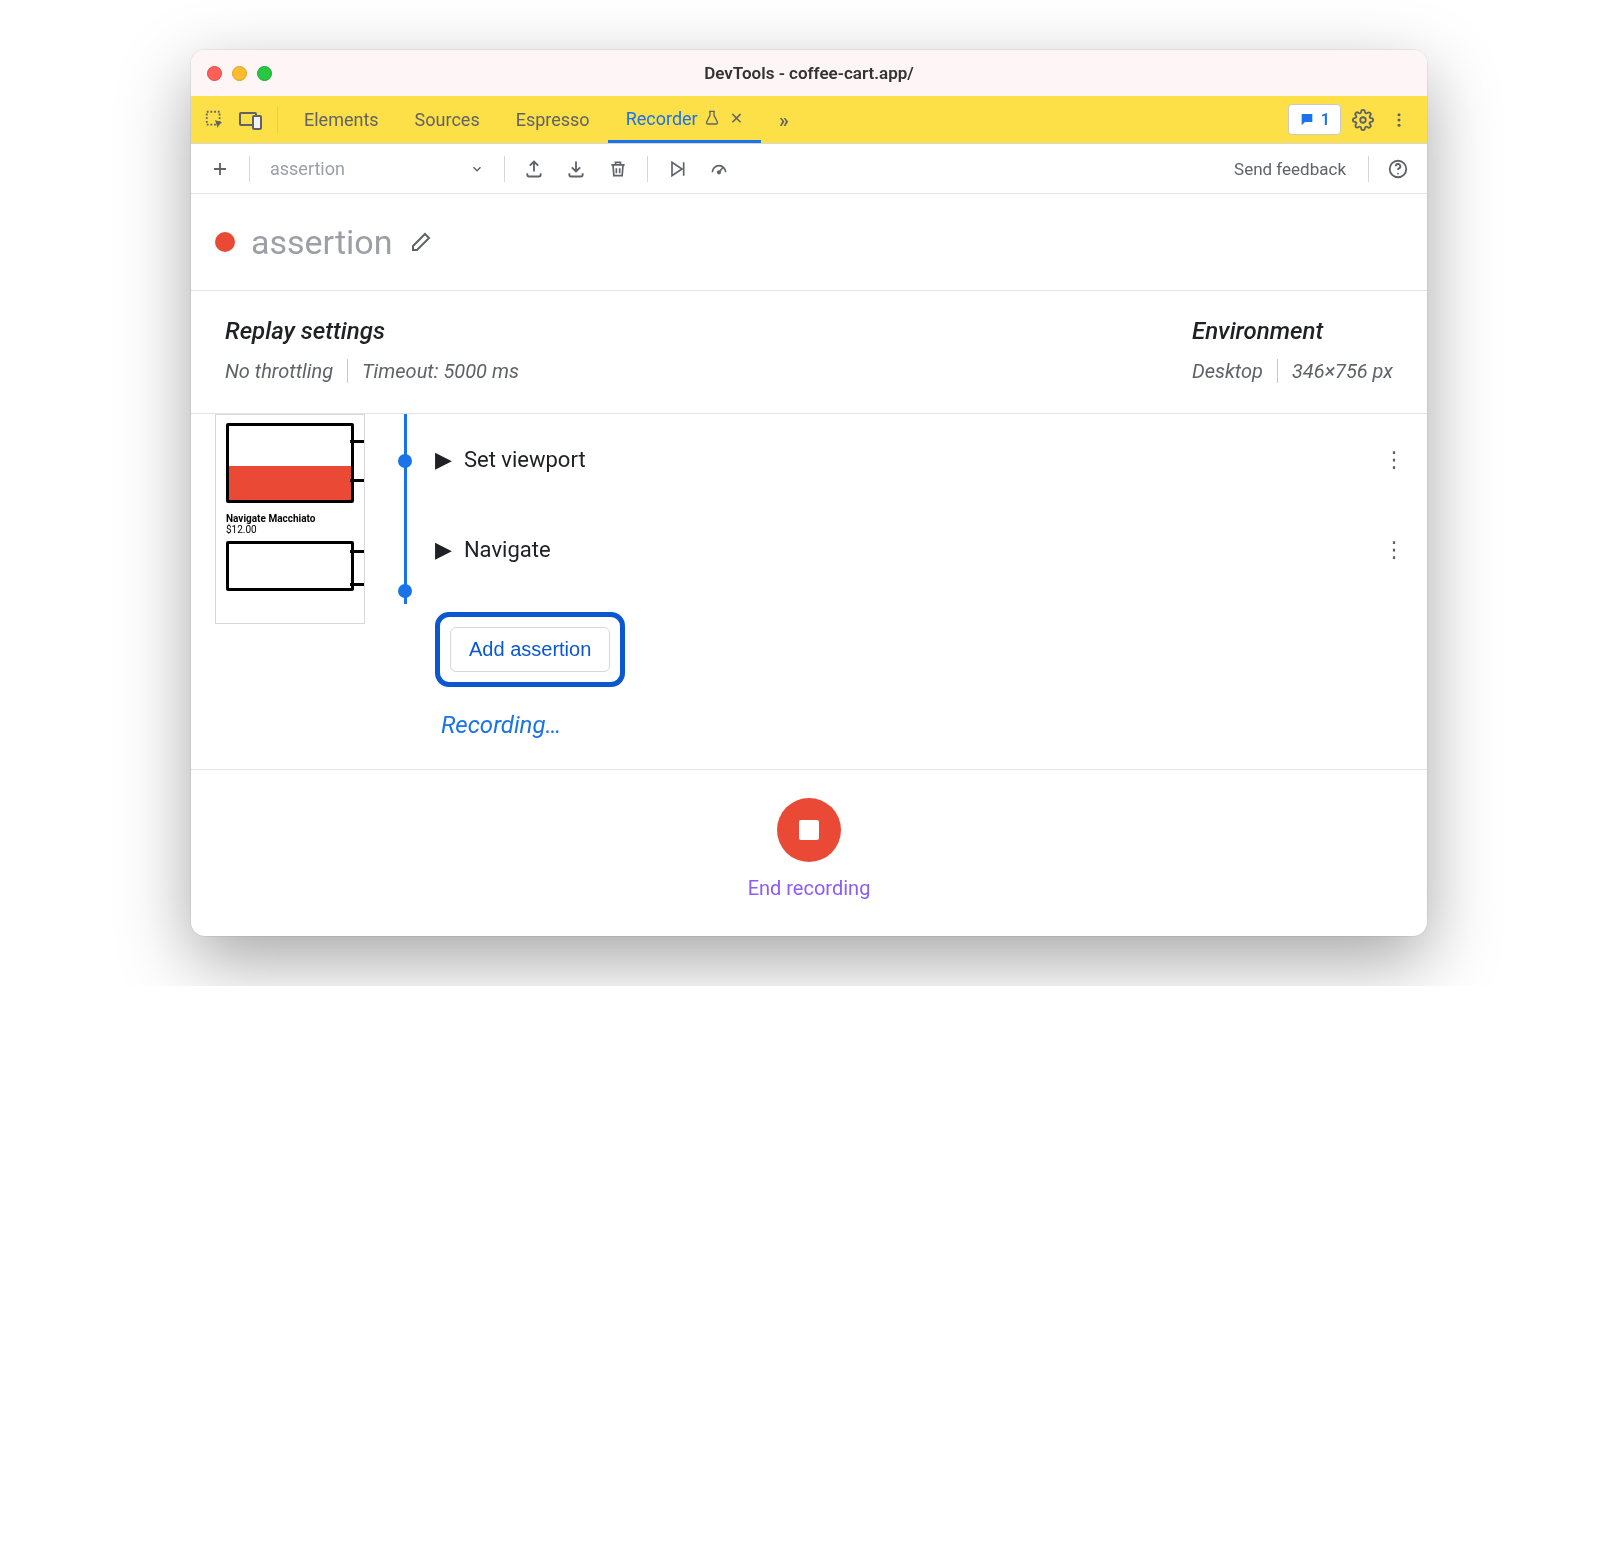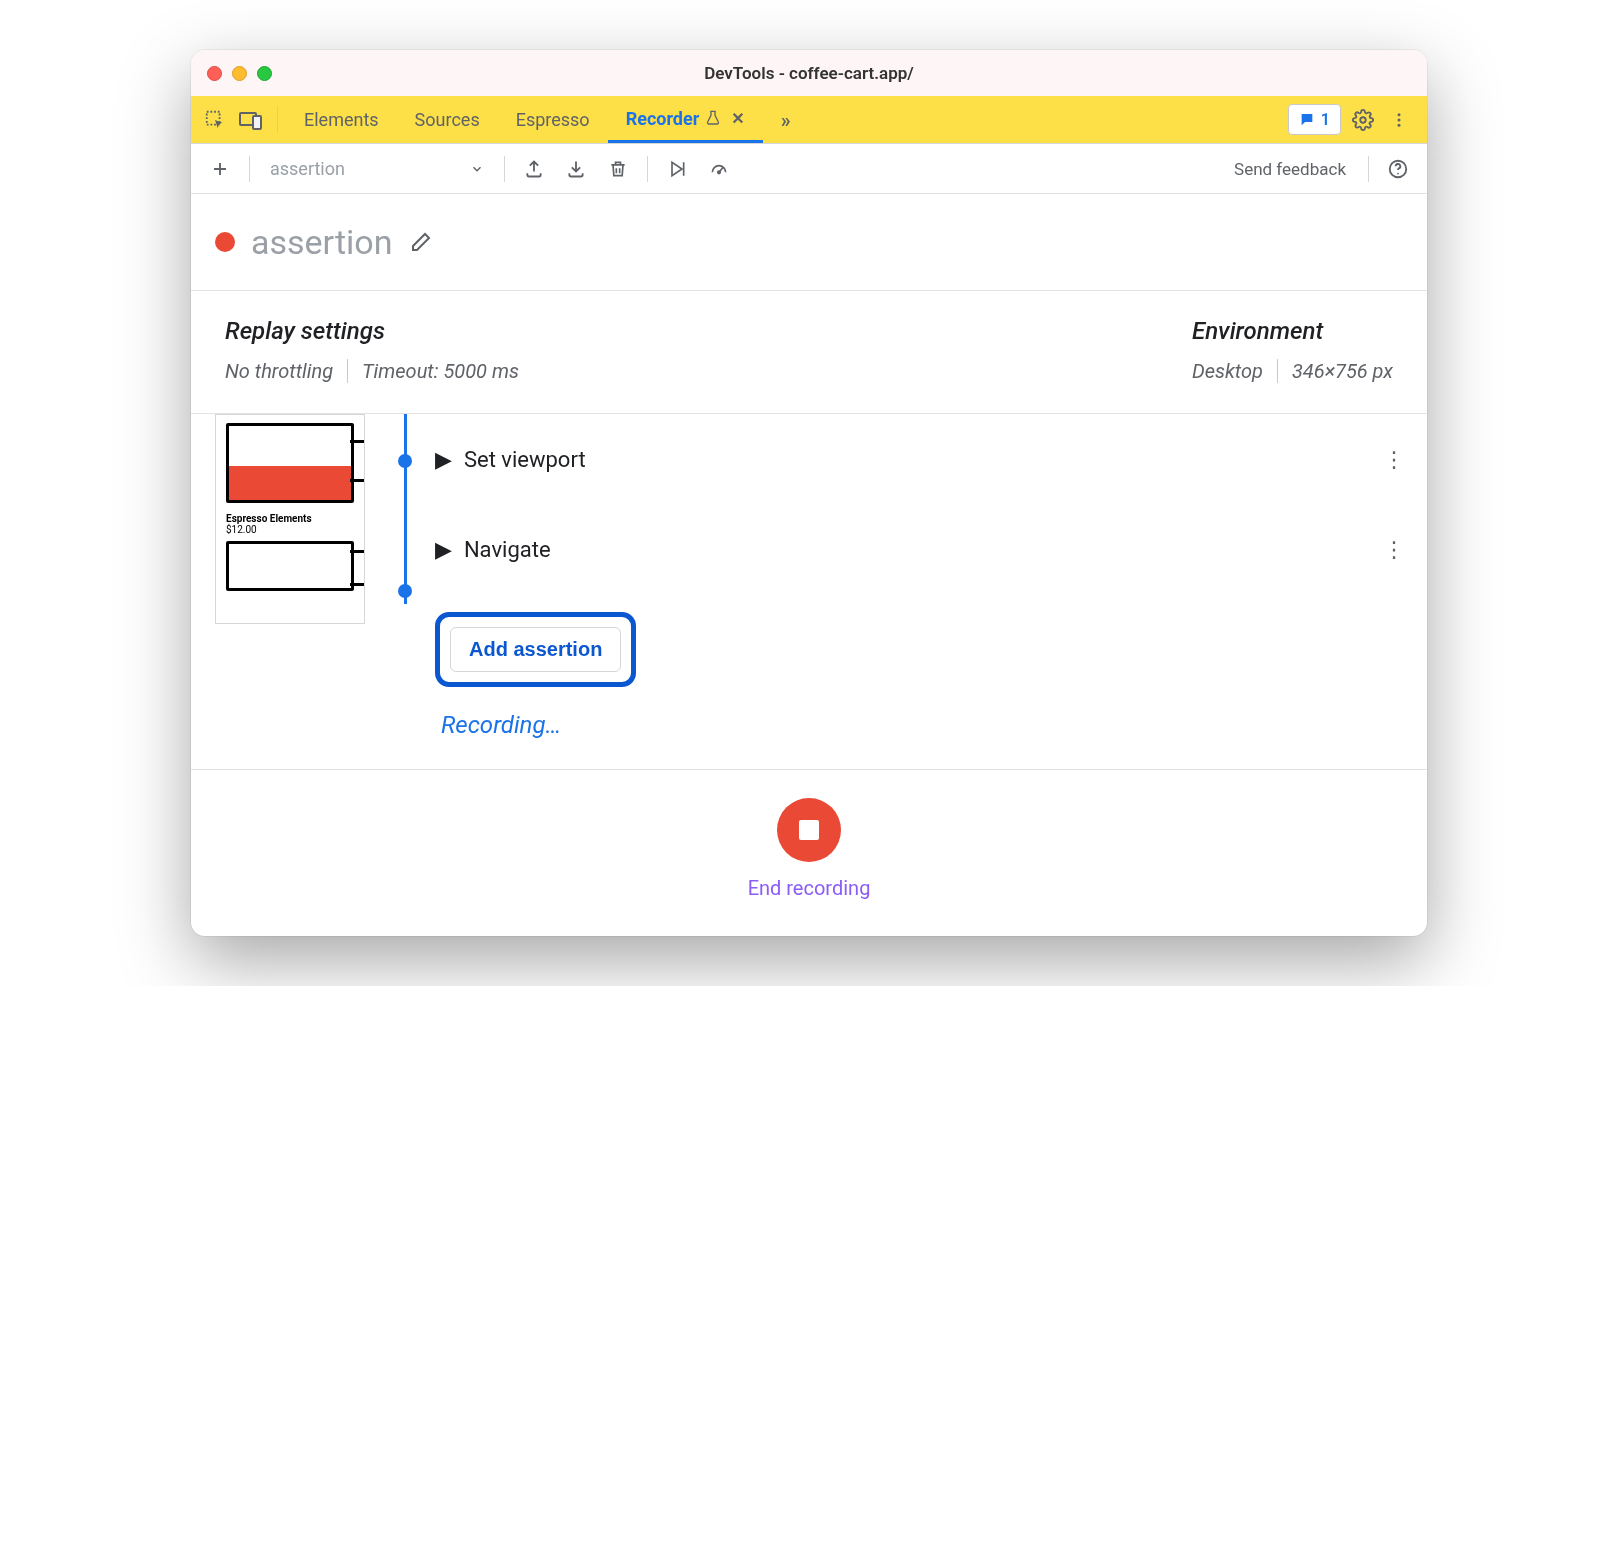--- a/index.html
+++ b/index.html
@@ -49,21 +49,21 @@
     width: 36px; display: flex; align-items: center; justify-content: center;
     color: #555;
   }
   .tabbar .divider { width: 1px; background: #c9c9c9; margin: 10px 8px; }
   .tabs { display: flex; align-items: stretch; }
   .tab {
     padding: 0 18px; display: flex; align-items: center;
     font-size: 18px; color: #5f6368; cursor: pointer; gap: 6px;
   }
   .tab.active {
-    color: #1a73e8; font-weight: 700;
+    color: #1a73e8; font-weight: 400;
     border-bottom: 3px solid #1a73e8;
     justify-content: center;
   }
   .tab .close { color: #5f6368; font-size: 16px; margin-left: 4px; }
   .tab .more { color: #5f6368; font-size: 20px; font-weight: 600; letter-spacing: -2px; }
   .spacer { flex: 1; }
   .badge {
     display: flex; align-items: center; gap: 6px;
     background: #fff; border: 1px solid #c9c9c9; border-radius: 4px;
     padding: 2px 10px; margin: 8px 4px; color: #1a73e8; font-size: 16px; font-weight:600;
@@ -143,21 +143,21 @@
   .step-row .menu { margin-left:auto; color:#5f6368; font-size:22px; letter-spacing:2px; cursor:pointer;}
   .add-assert-wrap {
     margin: 18px 0 10px 0;
     display:inline-block;
     border: 5px solid #0b57d0;
     border-radius: 14px;
     padding: 10px;
   }
   .add-assert-btn {
     background:#fff; border:1px solid #d7d7d7; border-radius:6px;
-    padding: 10px 18px; color:#0b57d0; font-size:20px; font-weight:700;
+    padding: 10px 18px; color:#0b57d0; font-size:20px; font-weight:400;
     cursor:pointer;
   }
   .recording-label {
     color:#1a73e8; font-style:italic; font-size:24px; margin: 14px 0 30px 6px;
   }
   
   .footer {
     border-top:1px solid #e3e3e3;
     display:flex; flex-direction:column; align-items:center;
     padding: 28px 0 36px 0; gap: 14px;
@@ -327,21 +327,21 @@
       </div>
     </div>
   </div>
 
   <div class="steps-wrap">
     <div class="thumbcol">
       <div class="thumb">
         <div class="cup">
             <div class="fill"></div>
           </div>
-        <div class="prod">Espresso Elements</div>
+        <div class="prod">Navigate Macchiato</div>
         <div class="price">$12.00</div>
         <div class="cup2"></div>
       </div>
     </div>
     <div class="timeline-col">
       <div class="timeline-line"></div>
       <div class="tl-dot" style="top:40px"></div>
       <div class="tl-dot" style="top:170px"></div>
     </div>
     <div class="steps">

